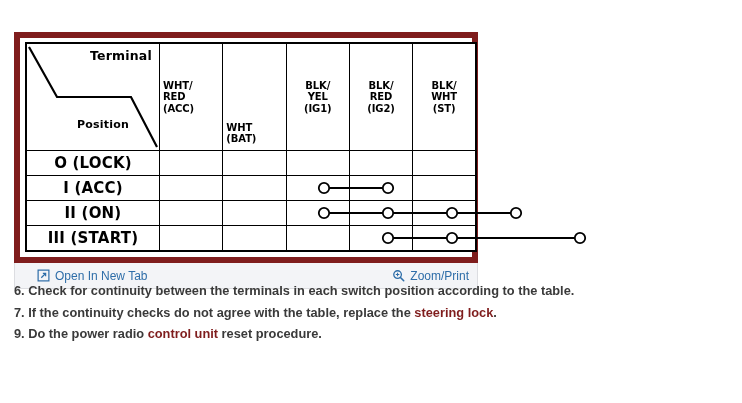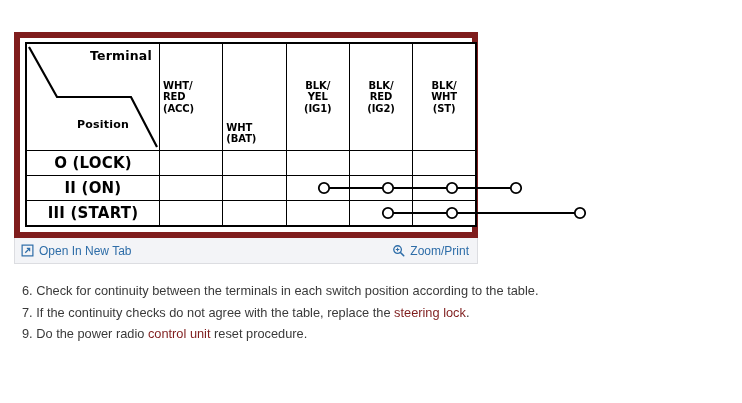--- a/index.html
+++ b/index.html
@@ -120,21 +120,21 @@
   .fig-toolbar {
     width: 464px;
     box-sizing: border-box;
     background: #f3f4f7;
     border: 1px solid #dcdde1;
     border-top: none;
     height: 26px;
     display: flex;
     align-items: center;
     justify-content: space-between;
-    padding: 0 8px 0 6px;
+    padding: 0 8px 0 22px;
   }
   .tb-link {
     display: inline-flex;
     align-items: center;
     gap: 5px;
     color: #2e6da8;
     font-size: 12px;
     font-family: "Liberation Sans", sans-serif;
     cursor: pointer;
     white-space: nowrap;
@@ -150,21 +150,21 @@
   
   .steps {
     position: absolute;
     left: 10px;
     top: 281px;
     width: 724px;
     font-size: 12.8px;
     line-height: 1.62;
     color: #3a3a3a;
   }
-  .step { margin: 0 0 1px 12px; }
+  .step { margin: 0 0 1px 4px; font-weight: bold; }
   .step .lnk {
     color: #7f1d1d;
     cursor: pointer;
   }
 </style>
 </head>
 <body>
 
 <div class="figure-block">
 
@@ -209,20 +209,34 @@
             <span class="th-lines">(ST)</span>
           </th>
         </tr>
       </thead>
 
       <tbody>
         <tr>
           <td class="pos-cell">O (LOCK)</td>
           <td class="dot-cell">
             <svg class="row-overlay" id="ovl-0" viewBox="0 0 452 24" preserveAspectRatio="none"></svg>
+          </td>
+          <td class="dot-cell"></td>
+          <td class="dot-cell"></td>
+          <td class="dot-cell"></td>
+          <td class="dot-cell"></td>
+        </tr>
+        <tr>
+          <td class="pos-cell">I (ACC)</td>
+          <td class="dot-cell">
+            <svg class="row-overlay" id="ovl-1" viewBox="0 0 452 24" preserveAspectRatio="none">
+                <line x1="164" x2="228" y1="12" y2="12" stroke="#000" stroke-width="1.8"></line>
+                <circle cx="164" cy="12" r="5.2" fill="#fff" stroke="#000" stroke-width="1.8"></circle>
+                <circle cx="228" cy="12" r="5.2" fill="#fff" stroke="#000" stroke-width="1.8"></circle>
+              </svg>
           </td>
           <td class="dot-cell"></td>
           <td class="dot-cell"></td>
           <td class="dot-cell"></td>
           <td class="dot-cell"></td>
         </tr>
         <tr>
           <td class="pos-cell">II (ON)</td>
           <td class="dot-cell">
             <svg class="row-overlay" id="ovl-2" viewBox="0 0 452 24" preserveAspectRatio="none">

